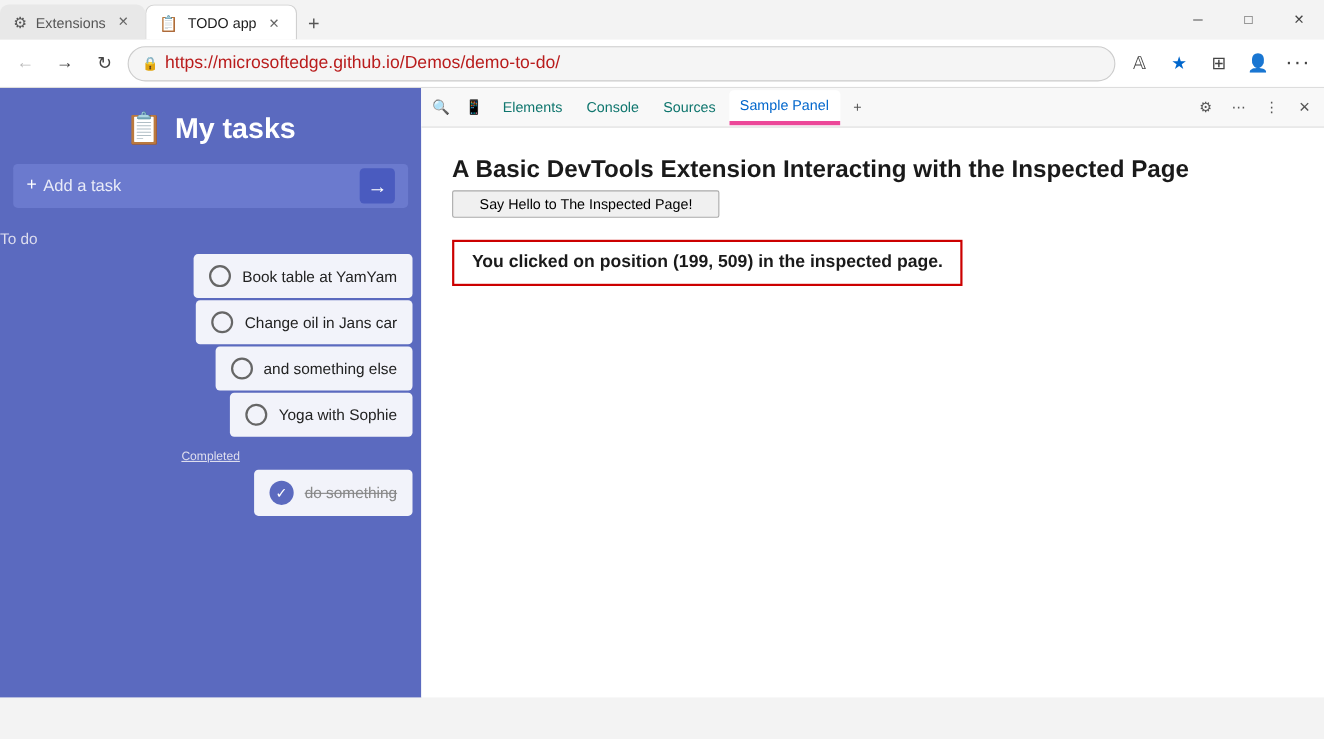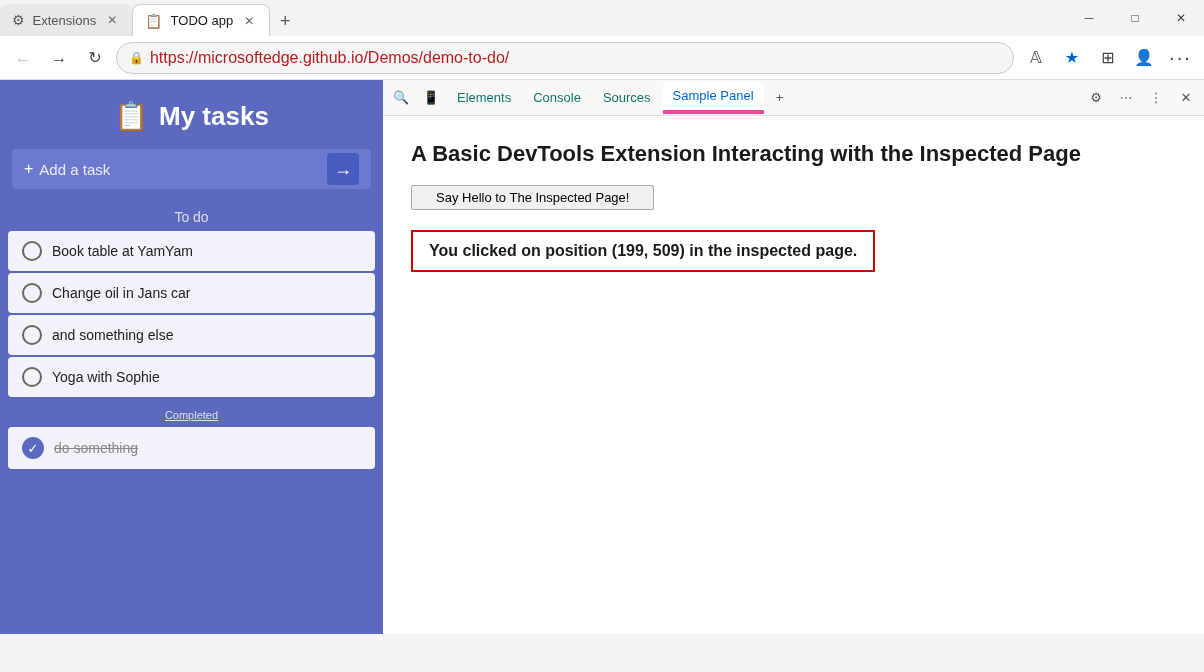--- a/index.html
+++ b/index.html
@@ -114,24 +114,24 @@
       flex: 1; background: transparent; border: none; outline: none;
       color: #fff; font-size: 15px;
     }
     .add-task-input::placeholder { color: rgba(255,255,255,0.85); }
     .add-btn {
       width: 32px; height: 32px; background: #4a5bbf; border-radius: 4px;
       display: flex; align-items: center; justify-content: center;
       color: #fff; font-size: 18px; cursor: pointer;
     }
     .section-label {
-      text-align: center; color: #dde; font-size: 14px;
+      color: #dde; font-size: 14px;
       padding: 8px 0 6px;
     }
-    .task-list { display: flex; flex-direction: column; gap: 2px; padding: 0 8px; }
+    .task-list { display: flex; flex-direction: column; gap: 2px; padding: 0 8px; align-items: flex-end; }
     .task-item {
       display: flex; align-items: center; gap: 10px;
       background: rgba(255,255,255,0.92);
       border-radius: 4px;
       padding: 10px 14px;
       cursor: pointer;
     }
     .task-item .circle {
       width: 20px; height: 20px; border-radius: 50%;
       border: 2px solid #666; flex-shrink: 0;
@@ -183,21 +183,21 @@
       width: 28px; height: 28px; display: flex; align-items: center; justify-content: center;
       color: #555; cursor: pointer; border-radius: 4px; font-size: 13px;
     }
 
     .devtools-content {
       padding: 24px 28px;
       flex: 1;
     }
     .dt-heading {
       font-size: 22px; font-weight: 600; color: #1a1a1a;
-      margin-bottom: 16px; line-height: 1.3;
+      margin-bottom: 4px; line-height: 1.3;
     }
     .say-hello-btn {
       border: 1px solid #aaa; background: #f0f0f0;
       padding: 4px 24px; font-size: 13px; cursor: pointer;
       border-radius: 2px; margin-bottom: 20px; display: inline-block;
     }
     .click-message {
       border: 2px solid #cc0000;
       padding: 10px 16px;
       font-size: 16px; font-weight: 700; color: #1a1a1a;

